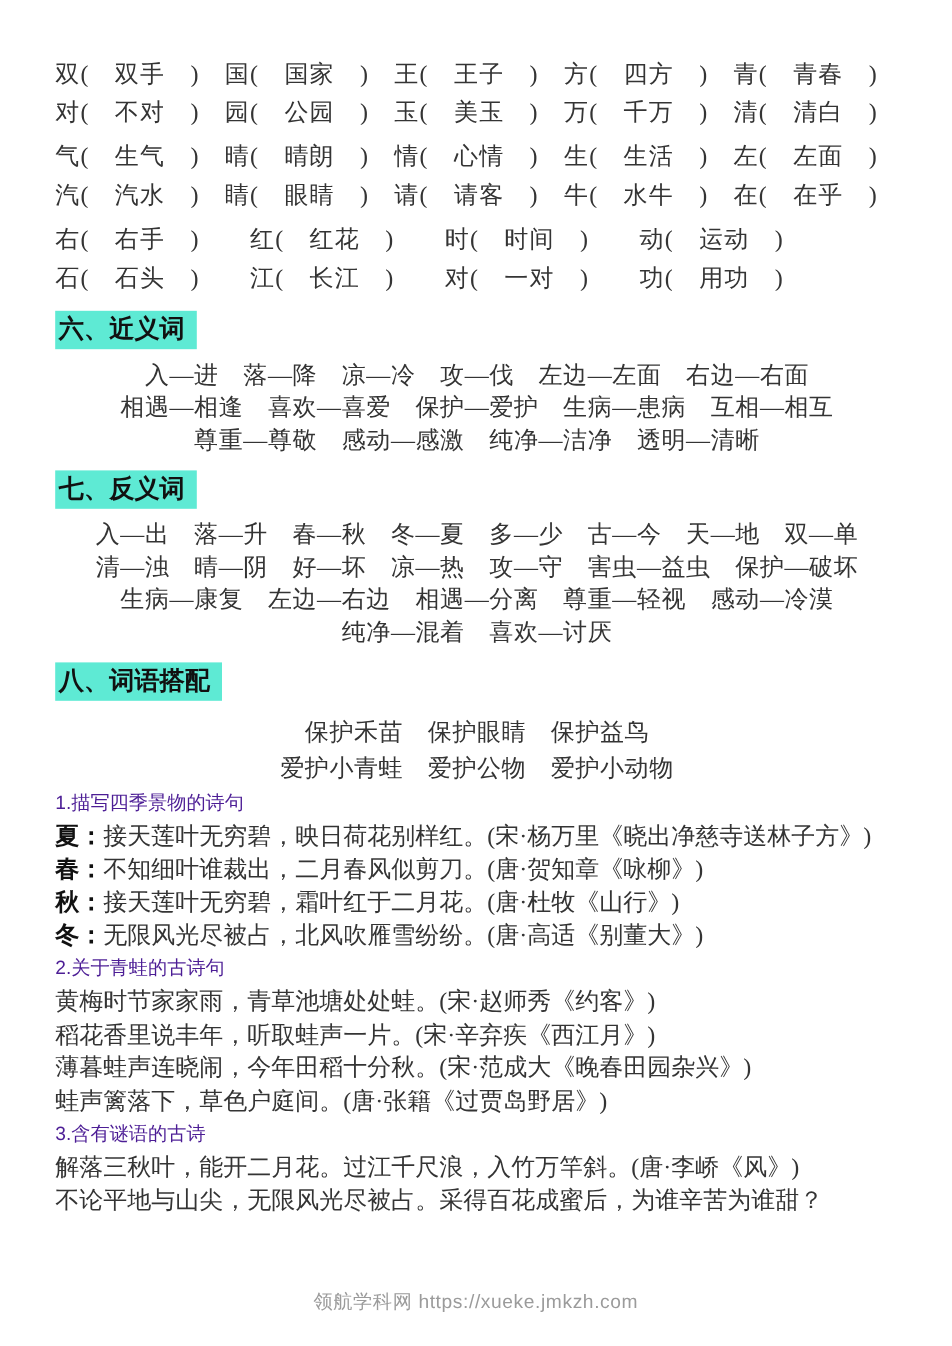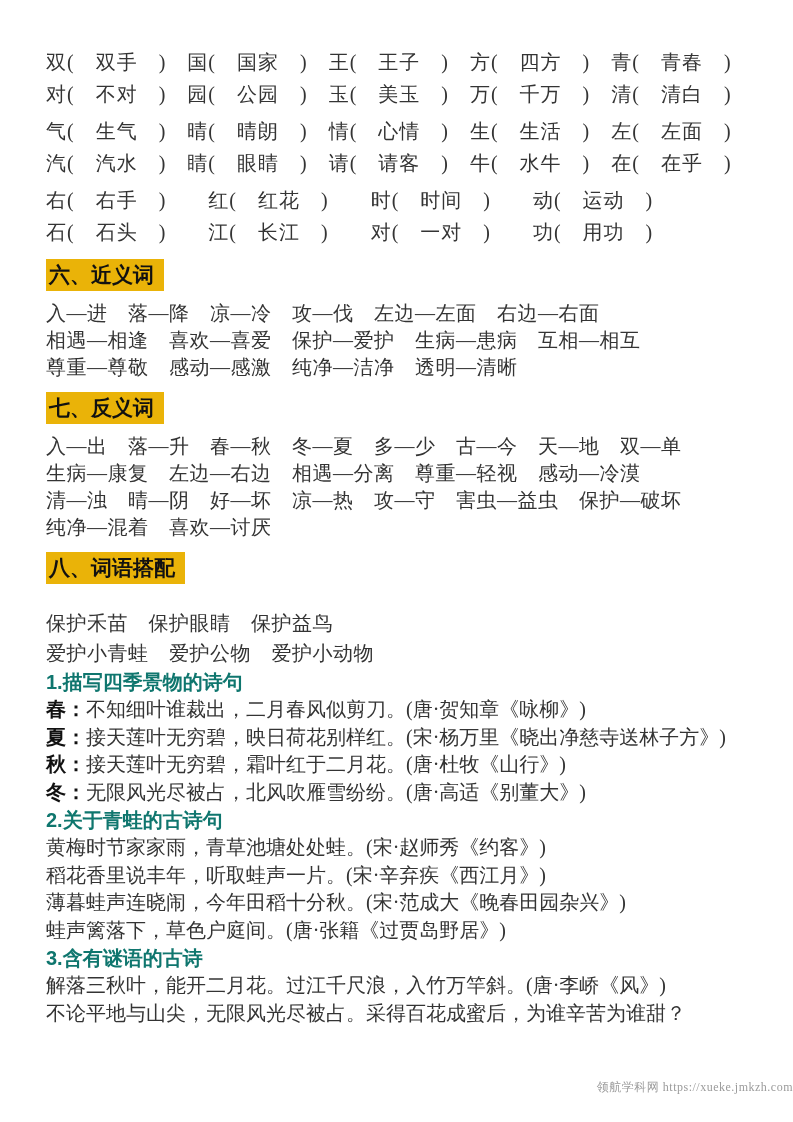--- a/index.html
+++ b/index.html
@@ -15,39 +15,39 @@
   .line { margin:0; font-size:20px; line-height:27px; white-space:pre-wrap; }
   
   .wf-group { margin:0 0 5px 0; }
   .wf-group .line { line-height:32px; white-space:nowrap; letter-spacing:1px; }
   
   .sec-header {
     margin:11px 0 9px 0;
     font-family:"Liberation Sans","DejaVu Sans",sans-serif;
     font-weight:bold; font-size:21px; line-height:27px; color:#111111;
   }
-  .hl { background:#eab308; display:inline-block; padding:2px 10px 3px 3px; }
-  .list .line { line-height:27px; letter-spacing:0.5px; }
-  .colloc { margin-top:24px; }
+  .hl { background:#5eead4; display:inline-block; padding:2px 10px 3px 3px; }
+  .list .line { line-height:27px; letter-spacing:0.5px;text-align:center; }
+  .colloc { margin-top:12px; }
   .colloc .line { line-height:30px; }
   
   .sub-title {
     margin:0; font-family:"Liberation Sans","DejaVu Sans",sans-serif;
-    font-weight:bold; font-size:20px; line-height:28px; color:#0f766e;
+    font-weight:normal; font-size:16px; line-height:28px; color:#4c1d95;
   }
   .poem .line { line-height:27.5px; }
   .season {
     font-family:"Liberation Sans","DejaVu Sans",sans-serif;
     font-weight:bold; color:#111111;
   }
   .page-footer {
     position:absolute; left:0; bottom:26px; width:100%;
-    text-align:right;
-    font-family:Liberation Serif, serif;
-    font-size:12px; color:#9b9b9b; letter-spacing:0.5px;
+    text-align:center;
+    font-family:Liberation Sans, sans-serif;
+    font-size:16px; color:#9b9b9b; letter-spacing:0.5px;
   }
 </style>
 </head>
 <body>
 
 <div class="page">
 
   <section>
     <div class="wf-group">
       <p class="line">双(　双手　)　国(　国家　)　王(　王子　)　方(　四方　)　青(　青春　)</p>
@@ -66,38 +66,38 @@
   <section class="list">
     <h2 class="sec-header"><span class="hl">六、近义词</span></h2>
     <p class="line">入—进　落—降　凉—冷　攻—伐　左边—左面　右边—右面</p>
     <p class="line">相遇—相逢　喜欢—喜爱　保护—爱护　生病—患病　互相—相互</p>
     <p class="line">尊重—尊敬　感动—感激　纯净—洁净　透明—清晰</p>
   </section>
 
   <section class="list">
     <h2 class="sec-header"><span class="hl">七、反义词</span></h2>
     <p class="line">入—出　落—升　春—秋　冬—夏　多—少　古—今　天—地　双—单</p>
+    <p class="line">清—浊　晴—阴　好—坏　凉—热　攻—守　害虫—益虫　保护—破坏</p>
     <p class="line">生病—康复　左边—右边　相遇—分离　尊重—轻视　感动—冷漠</p>
-    <p class="line">清—浊　晴—阴　好—坏　凉—热　攻—守　害虫—益虫　保护—破坏</p>
     <p class="line">纯净—混着　喜欢—讨厌</p>
   </section>
 
   <section class="list">
     <h2 class="sec-header"><span class="hl">八、词语搭配</span></h2>
     <div class="colloc">
       <p class="line">保护禾苗　保护眼睛　保护益鸟</p>
       <p class="line">爱护小青蛙　爱护公物　爱护小动物</p>
     </div>
   </section>
 
   <section class="poem">
 
     <h3 class="sub-title">1.描写四季景物的诗句</h3>
+    <p class="line"><span class="season">夏：</span><span>接天莲叶无穷碧，映日荷花别样红。(宋·杨万里《晓出净慈寺送林子方》)</span></p>
     <p class="line"><span class="season">春：</span><span>不知细叶谁裁出，二月春风似剪刀。(唐·贺知章《咏柳》)</span></p>
-    <p class="line"><span class="season">夏：</span><span>接天莲叶无穷碧，映日荷花别样红。(宋·杨万里《晓出净慈寺送林子方》)</span></p>
     <p class="line"><span class="season">秋：</span><span>接天莲叶无穷碧，霜叶红于二月花。(唐·杜牧《山行》)</span></p>
     <p class="line"><span class="season">冬：</span><span>无限风光尽被占，北风吹雁雪纷纷。(唐·高适《别董大》)</span></p>
 
     <h3 class="sub-title">2.关于青蛙的古诗句</h3>
     <p class="line"><span>黄梅时节家家雨，青草池塘处处蛙。(宋·赵师秀《约客》)</span></p>
     <p class="line"><span>稻花香里说丰年，听取蛙声一片。(宋·辛弃疾《西江月》)</span></p>
     <p class="line"><span>薄暮蛙声连晓闹，今年田稻十分秋。(宋·范成大《晚春田园杂兴》)</span></p>
     <p class="line"><span>蛙声篱落下，草色户庭间。(唐·张籍《过贾岛野居》)</span></p>
 
     <h3 class="sub-title">3.含有谜语的古诗</h3>

